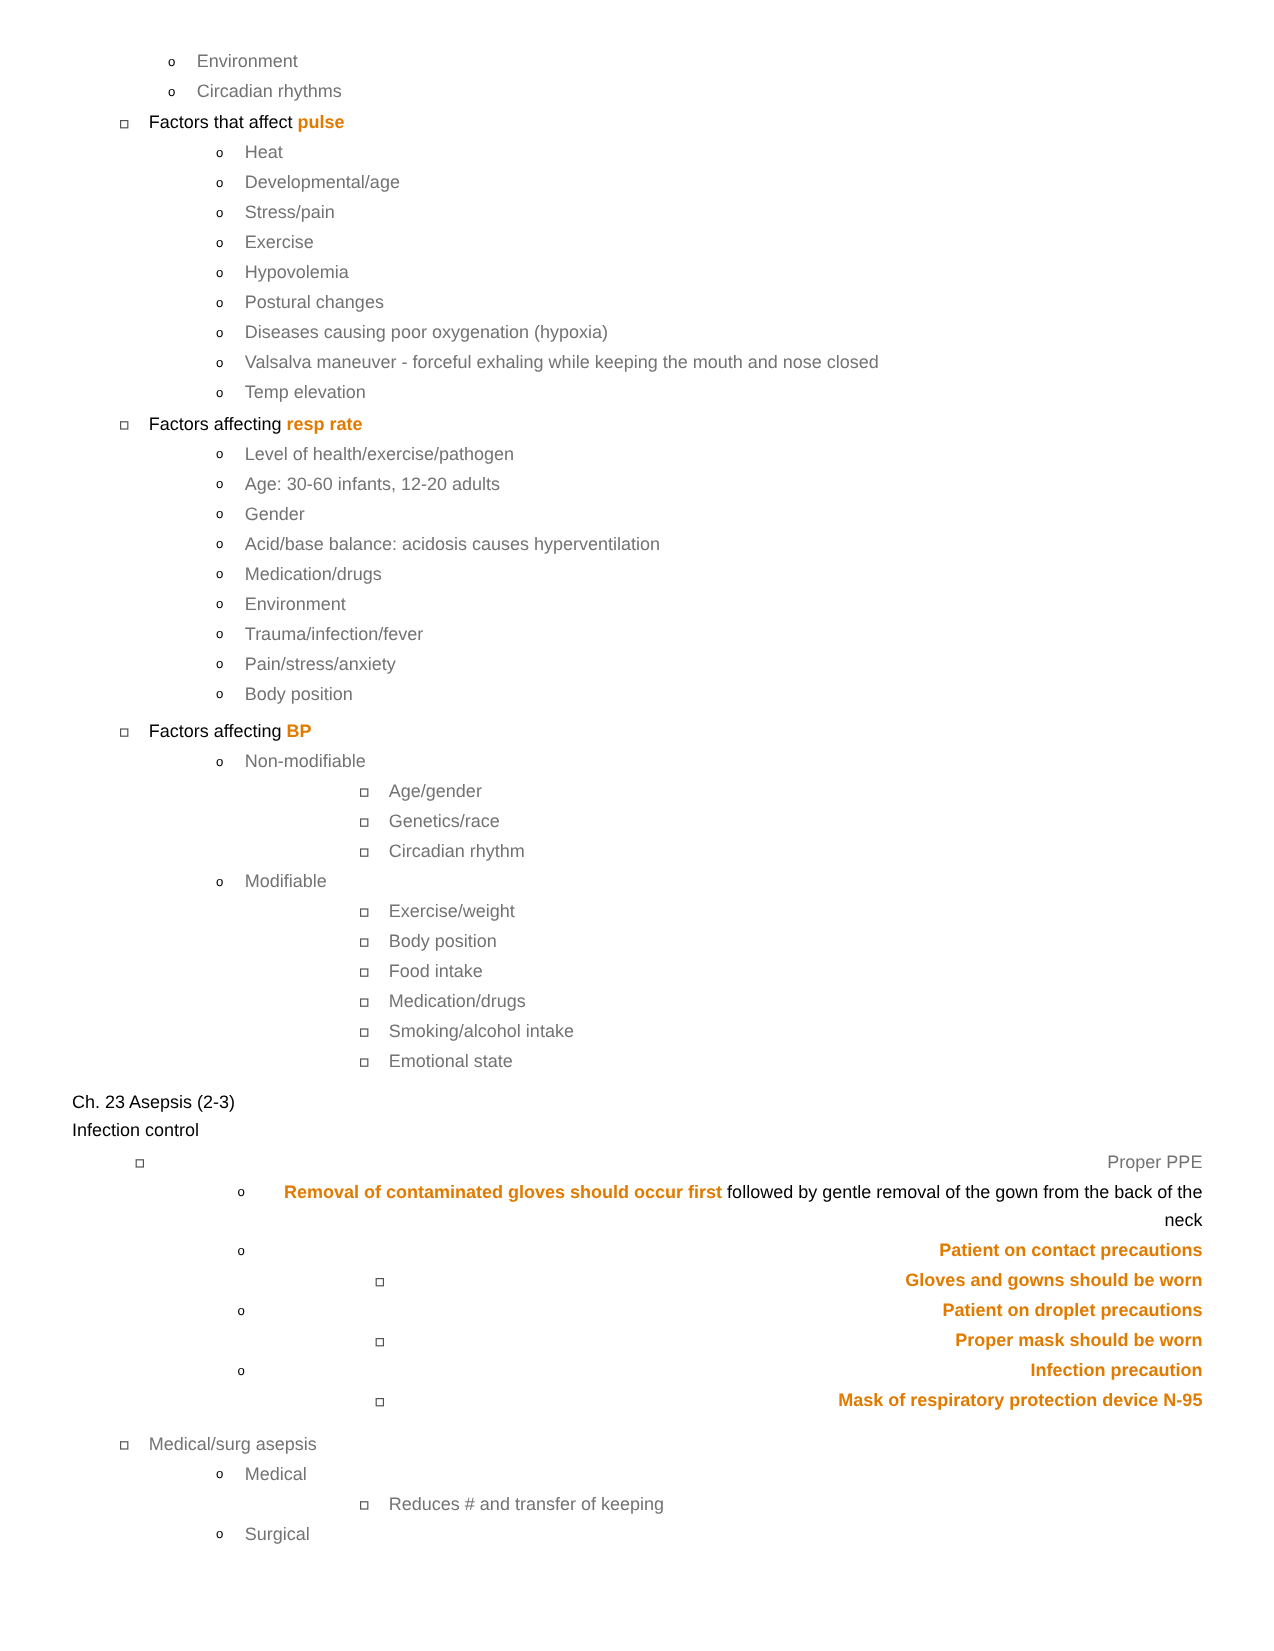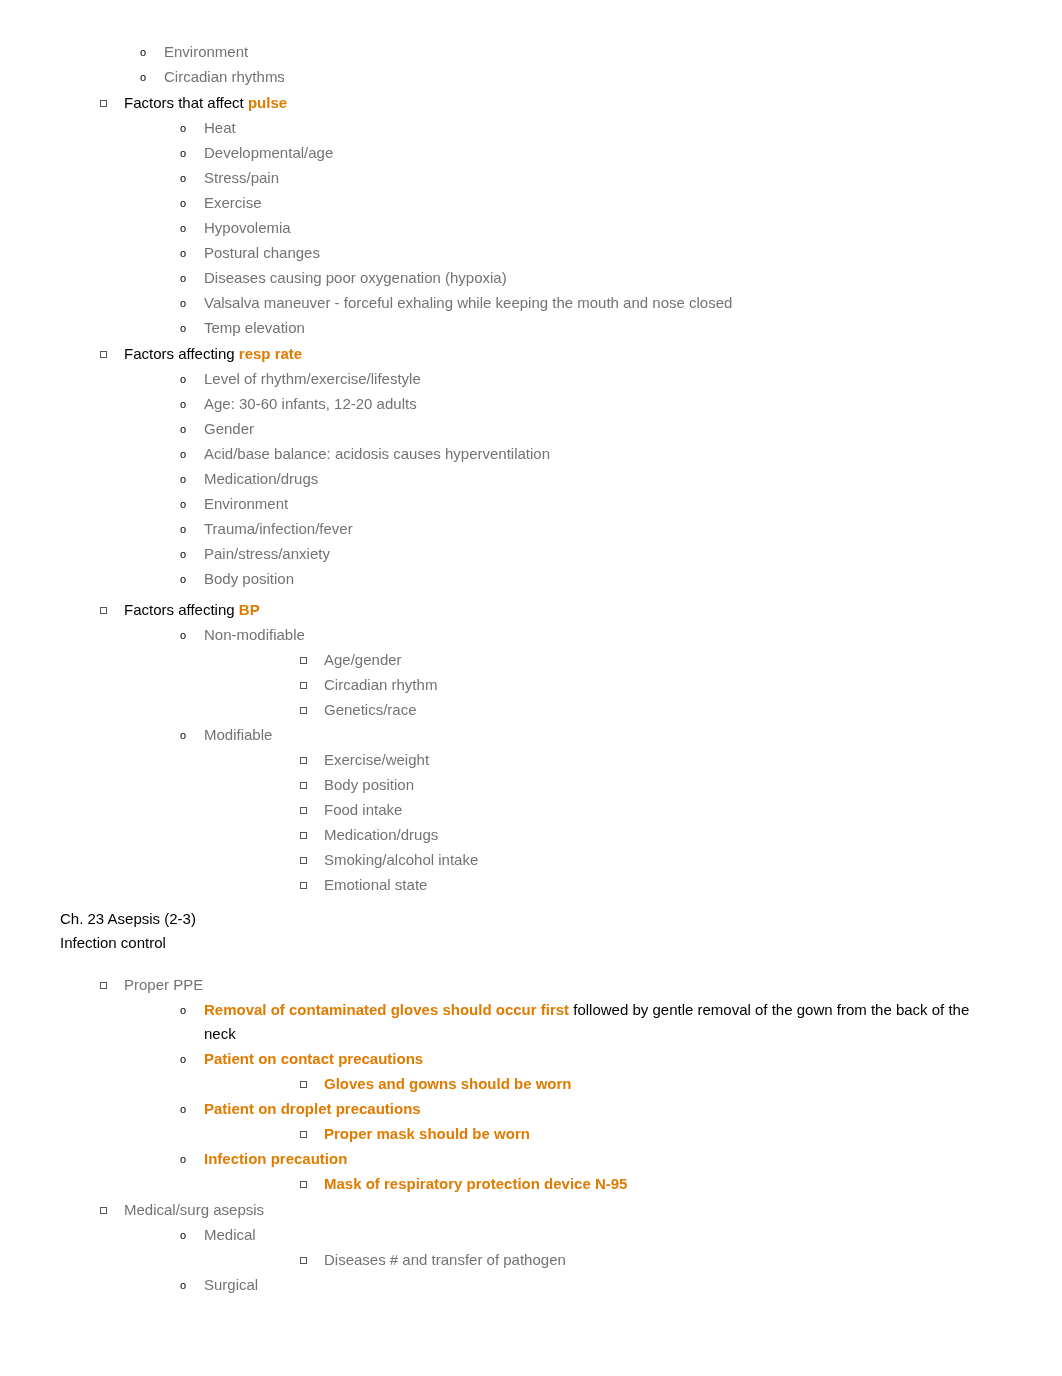--- a/index.html
+++ b/index.html
@@ -110,21 +110,21 @@
     <span class="col-bullet">
       <span class="square-bullet"></span>
     </span>
     <span class="col-text">
       <span>Factors affecting</span><span class="orange"> resp rate</span>
     </span>
   </div>
   <div class="indent2">
     <div class="row">
       <span class="col-bullet">o</span>
-      <span class="col-text blue">Level of rhythm/exercise/lifestyle</span>
+      <span class="col-text blue">Level of health/exercise/pathogen</span>
     </div>
     <div class="row">
       <span class="col-bullet">o</span>
       <span class="col-text blue">Age: 30-60 infants, 12-20 adults</span>
     </div>
     <div class="row">
       <span class="col-bullet">o</span>
       <span class="col-text blue">Gender</span>
     </div>
     <div class="row">
@@ -169,25 +169,25 @@
       <span class="col-bullet">o</span>
       <span class="col-text blue">Non-modifiable</span>
     </div>
     <div class="indent3">
       <div class="row">
         <span class="col-bullet"><span class="square-bullet"></span></span>
         <span class="col-text blue">Age/gender</span>
       </div>
       <div class="row">
         <span class="col-bullet"><span class="square-bullet"></span></span>
+        <span class="col-text blue">Genetics/race</span>
+      </div>
+      <div class="row">
+        <span class="col-bullet"><span class="square-bullet"></span></span>
         <span class="col-text blue">Circadian rhythm</span>
-      </div>
-      <div class="row">
-        <span class="col-bullet"><span class="square-bullet"></span></span>
-        <span class="col-text blue">Genetics/race</span>
       </div>
     </div>
 
     <div class="row">
       <span class="col-bullet">o</span>
       <span class="col-text blue">Modifiable</span>
     </div>
     <div class="indent3">
       <div class="row">
         <span class="col-bullet"><span class="square-bullet"></span></span>
@@ -217,21 +217,21 @@
   </div>
 </div>
 
 <div style="margin-top: 10px;">
   <span>Ch. 23 Asepsis (2-3)</span>
 </div>
 <div>
   <span>Infection control</span>
 </div>
 
-<div class="indent1" style="margin-top:18px;">
+<div class="indent1" style="margin-top:2px;text-align:right;">
   <div class="row">
     <span class="col-bullet"><span class="square-bullet"></span></span>
     <span class="col-text blue">Proper PPE</span>
   </div>
   <div class="indent2">
 
     <div class="row">
       <span class="col-bullet">o</span>
       <span class="col-text">
         <span class="orange">Removal of contaminated gloves should occur first</span><span> followed by gentle removal of the gown from the back of the neck</span>
@@ -266,35 +266,35 @@
     </div>
     <div class="indent3">
       <div class="row">
         <span class="col-bullet"><span class="square-bullet"></span></span>
         <span class="col-text orange">Mask of respiratory protection device N-95</span>
       </div>
     </div>
   </div>
 </div>
 
-<div class="indent1" style="margin-top:2px;">
+<div class="indent1" style="margin-top:12px;">
   <div class="row">
     <span class="col-bullet"><span class="square-bullet"></span></span>
     <span class="col-text blue">Medical/surg asepsis</span>
   </div>
   <div class="indent2">
 
     <div class="row">
       <span class="col-bullet">o</span>
       <span class="col-text blue">Medical</span>
     </div>
     <div class="indent3">
       <div class="row">
         <span class="col-bullet"><span class="square-bullet"></span></span>
-        <span class="col-text blue">Diseases # and transfer of pathogen</span>
+        <span class="col-text blue">Reduces # and transfer of keeping</span>
       </div>
     </div>
 
     <div class="row">
       <span class="col-bullet">o</span>
       <span class="col-text blue">Surgical</span>
     </div>
   </div>
 </div>
 

